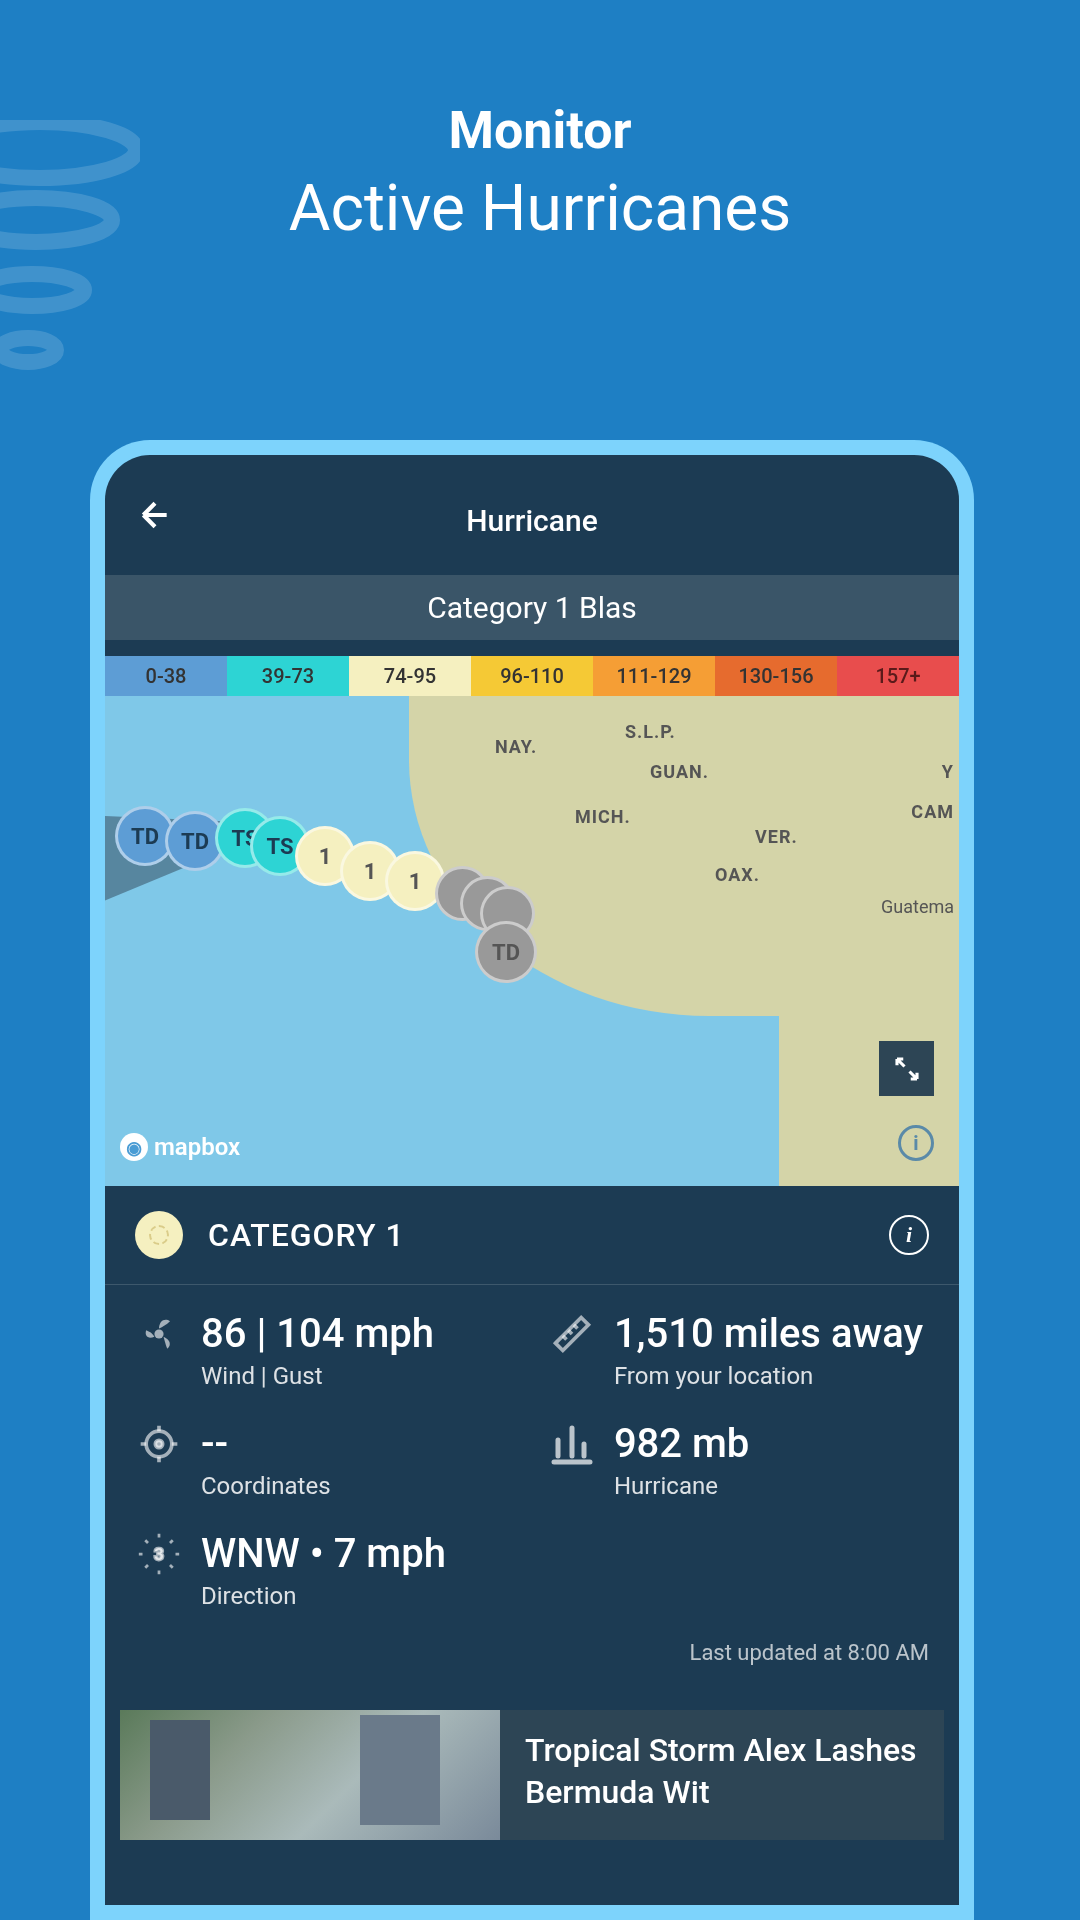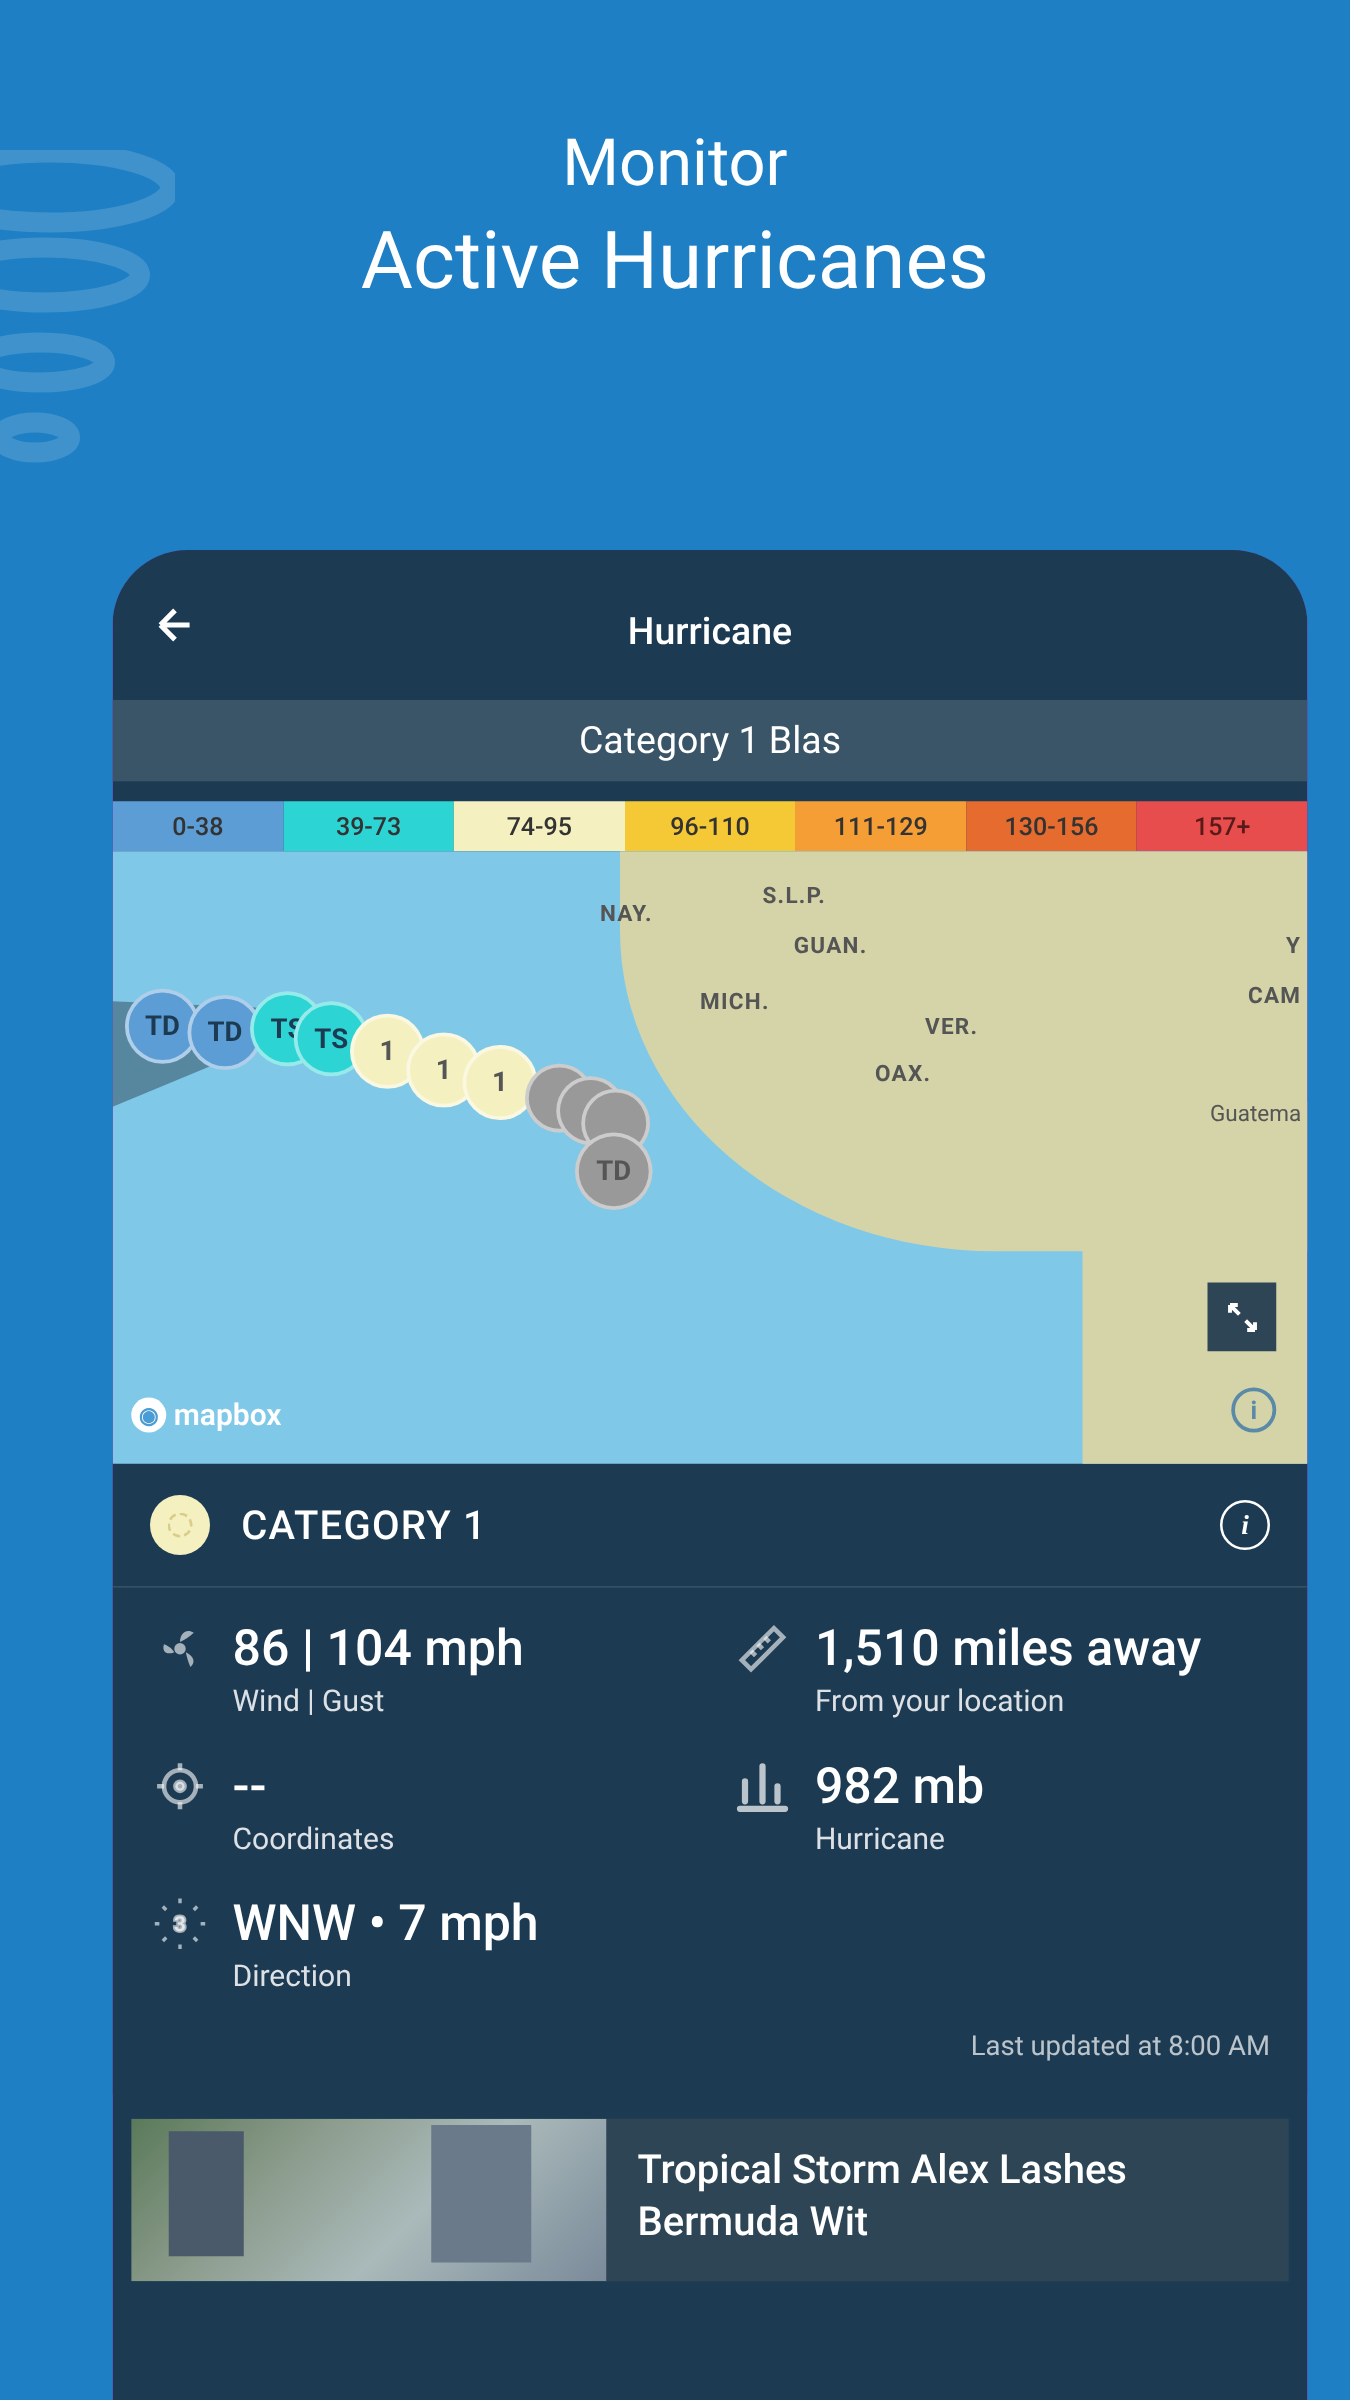--- a/index.html
+++ b/index.html
@@ -19,35 +19,36 @@
   height: 280px;
   opacity: 0.15;
 }
 .header-text {
   text-align: center;
   padding-top: 100px;
   color: white;
 }
 .header-subtitle {
   font-size: 52px;
-  font-weight: 400;
+  font-weight: 700;
   margin-bottom: 10px;
 }
 .header-title {
   font-size: 64px;
   font-weight: 400;
 }
 .phone-frame {
   position: absolute;
   top: 440px;
   left: 90px;
-  width: 956px;
+  width: 884px;
   height: 1480px;
-  background: #8b5cf6;
+  background: #7dd3fc;
   border-radius: 60px 60px 0 0;
+  padding: 15px;
   overflow: hidden;
 }
 .phone-screen {
   background: #1c3b53;
   border-radius: 45px 45px 0 0;
   height: 100%;
   overflow: hidden;
 }
 .app-header {
   display: flex;

